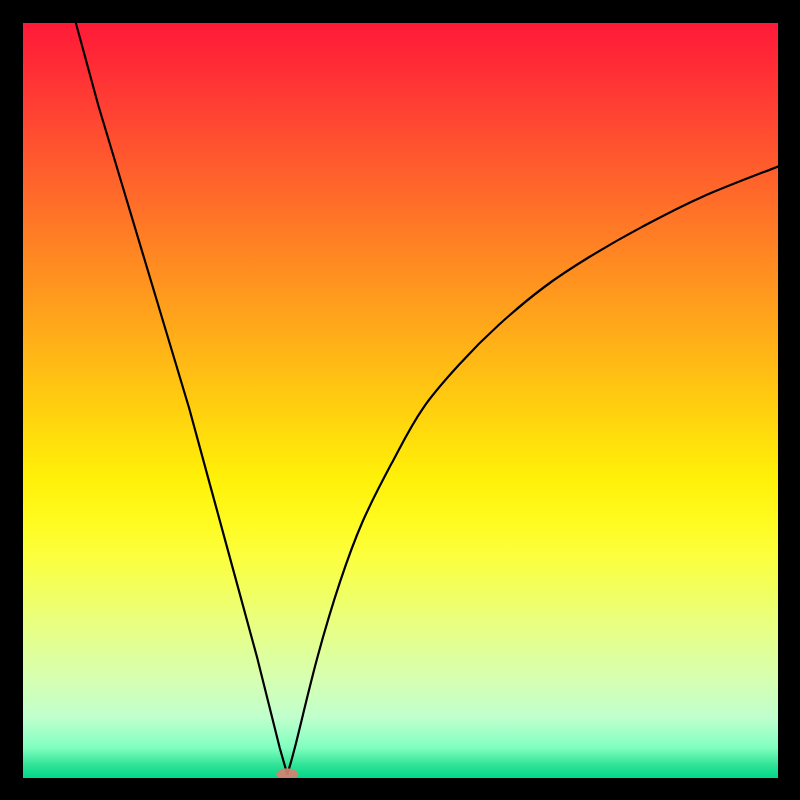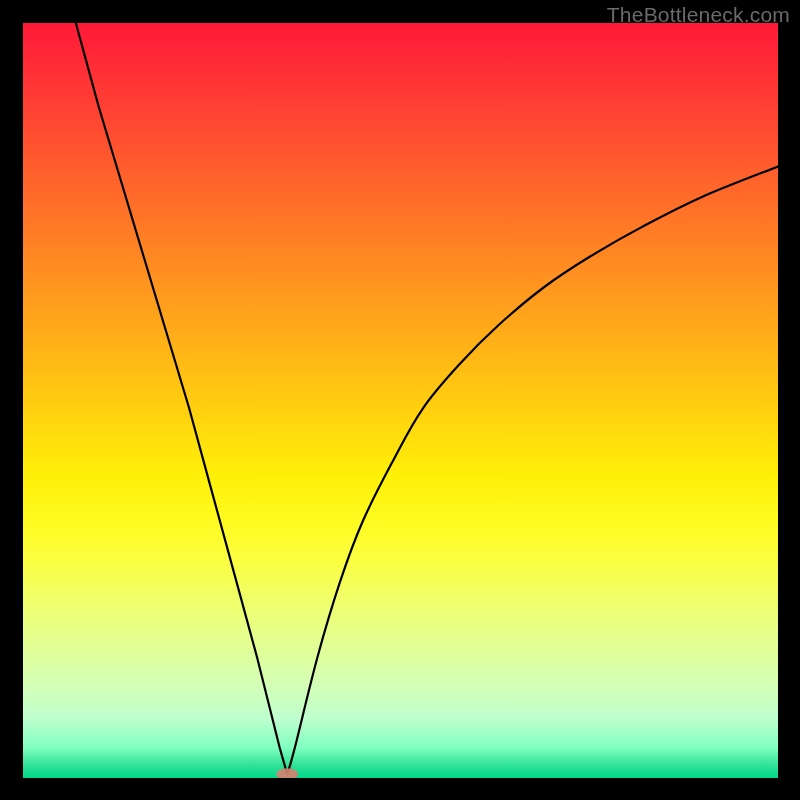--- a/index.html
+++ b/index.html
@@ -65,14 +65,13 @@
 <body>
 
 <div class="outer">
   <div class="plot">
     <div class="gradient-bg"></div>
     <svg class="curve-svg" viewBox="0 0 755 755" preserveAspectRatio="none">
       <path id="curve-path" fill="none" stroke="#000" stroke-width="2.2" stroke-linecap="round" stroke-linejoin="round" d="M 52.85000000000001 0 L 75.5 83.04999999999995 L 98.15 158.54999999999995 L 120.8 234.05000000000007 L 143.45 309.55 L 166.1 385.05 L 188.75 468.1 L 211.40000000000003 551.15 L 234.05 634.2 L 256.70000000000005 724.8 L 264.25 751.225 C 265.609 746.4685000000001, 266.36400000000003 745.8644999999999, 271.8 724.8 C 277.236 703.7355, 286.296 664.0980000000001, 294.45 634.2 C 302.604 604.302, 308.94599999999997 583.162, 317.09999999999997 558.7 C 325.25399999999996 534.238, 330.237 520.044, 339.75 498.29999999999995 C 349.263 476.5559999999999, 359.078 458.285, 369.95 437.90000000000003 C 380.822 417.51500000000004, 387.91900000000004 402.71700000000004, 400.15000000000003 385.05 C 412.38100000000003 367.383, 424.31 354.69899999999996, 437.9 339.74999999999994 C 451.48999999999995 324.80099999999993, 460.70099999999996 315.59, 475.65 302 C 490.599 288.41, 504.64199999999994 276.481, 520.9499999999999 264.25 C 537.2579999999999 252.019, 548.583 244.92200000000005, 566.25 234.05000000000007 C 583.917 223.17800000000008, 598.7149999999999 214.72200000000004, 619.0999999999999 203.85000000000002 C 639.4849999999999 192.978, 655.038 184.522, 679.5 173.64999999999998 C 703.962 162.77799999999996, 741.41 148.88599999999994, 755 143.44999999999993"></path>
       <ellipse id="marker-dot" rx="11" ry="6" fill="#d58270" opacity="0.92" cx="264.25" cy="751.225"></ellipse>
     </svg>
   </div>
-  <div class="watermark">TheBottleneck.com</div>
 </div>
 
 </body></html>

